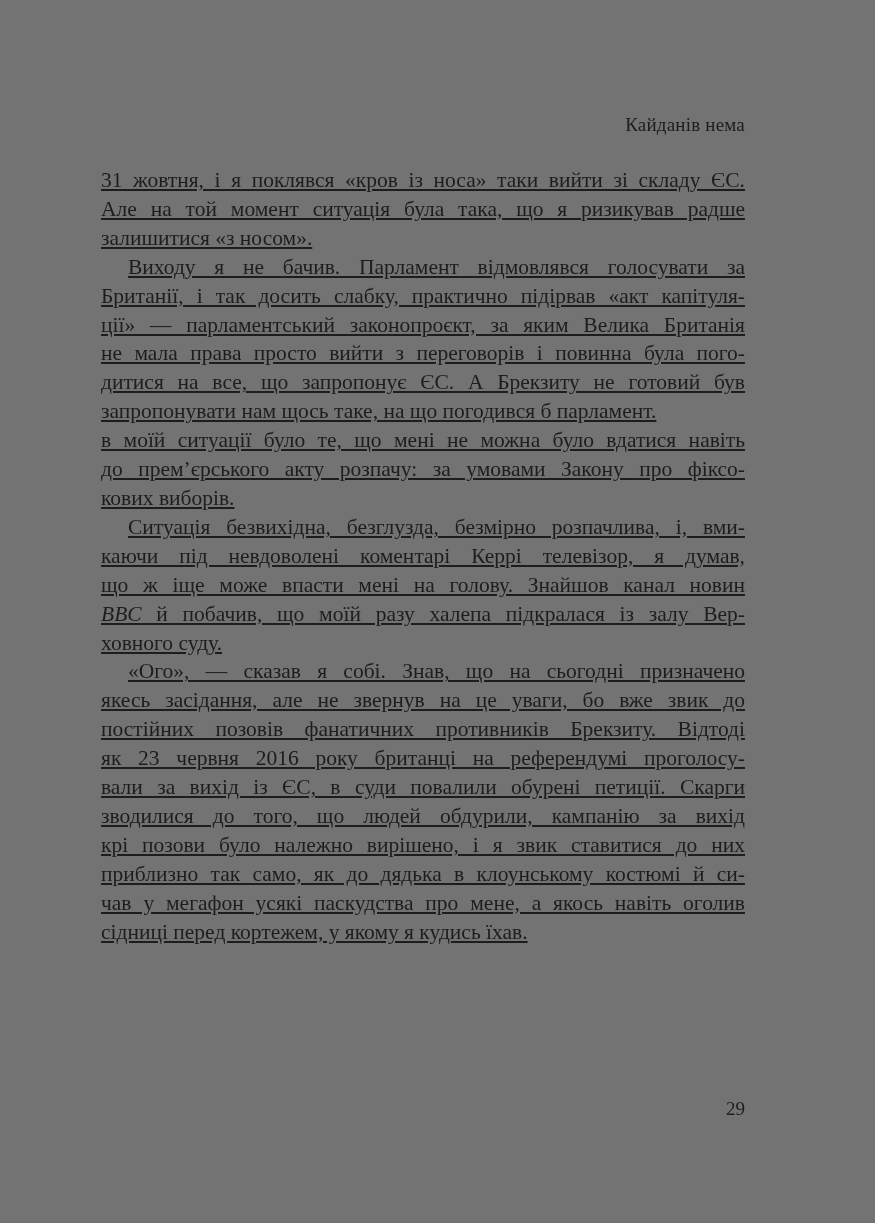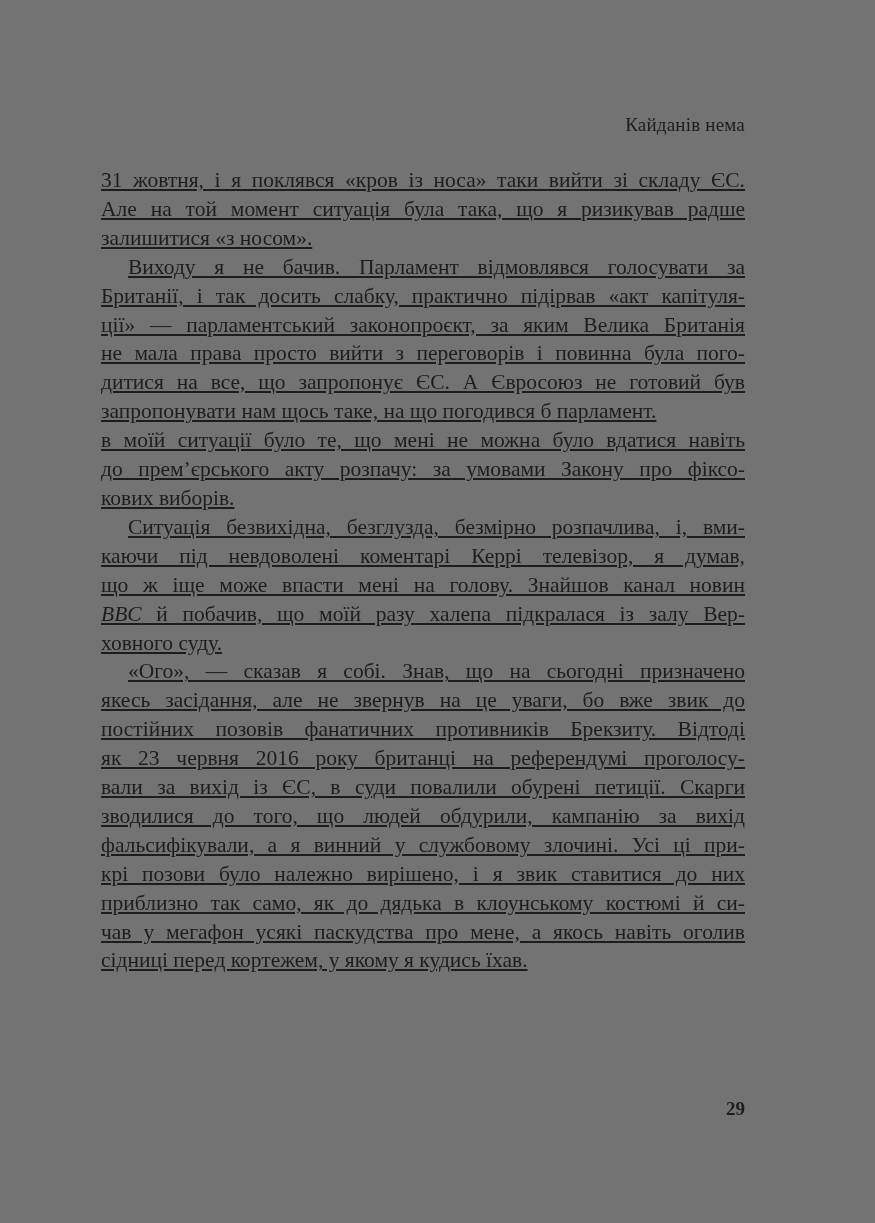--- a/index.html
+++ b/index.html
@@ -48,54 +48,52 @@
   .line i {
     font-style: italic;
   }
   .page-number {
     position: absolute;
     top: 1098px;
     left: 101px;
     width: 644px;
     text-align: right;
     font-size: 19px;
-    font-weight: bold;
   }
 </style>
 </head>
 <body>
 
 <div class="page">
   <div class="running-header">Кайданів нема</div>
 
   <div class="text-block">
       <div class="line just"><span>31 жовтня, і я поклявся «кров із носа» таки вийти зі складу ЄС.</span></div>
       <div class="line just"><span>Але на той момент ситуація була така, що я ризикував радше</span></div>
       <div class="line"><span>залишитися «з носом».</span></div>
       <div class="line just indent"><span>Виходу я не бачив. Парламент відмовлявся голосувати за</span></div>
       <div class="line just"><span>Британії, і так досить слабку, практично підірвав «акт капітуля-</span></div>
       <div class="line just"><span>ції» — парламентський законопроєкт, за яким Велика Британія</span></div>
       <div class="line just"><span>не мала права просто вийти з переговорів і повинна була пого-</span></div>
-      <div class="line just"><span>дитися на все, що запропонує ЄС. А Євросоюз не готовий був</span></div>
+      <div class="line just"><span>дитися на все, що запропонує ЄС. А Брекзиту не готовий був</span></div>
       <div class="line"><span>запропонувати нам щось таке, на що погодився б парламент.</span></div>
       <div class="line just"><span>в моїй ситуації було те, що мені не можна було вдатися навіть</span></div>
       <div class="line just"><span>до прем’єрського акту розпачу: за умовами Закону про фіксо-</span></div>
       <div class="line"><span>кових виборів.</span></div>
       <div class="line just indent"><span>Ситуація безвихідна, безглузда, безмірно розпачлива, і, вми-</span></div>
       <div class="line just"><span>каючи під невдоволені коментарі Керрі телевізор, я думав,</span></div>
       <div class="line just"><span>що ж іще може впасти мені на голову. Знайшов канал новин</span></div>
       <div class="line just"><i>BBC</i><span> й побачив, що моїй разу халепа підкралася із залу Вер-</span></div>
       <div class="line"><span>ховного суду.</span></div>
       <div class="line just indent"><span>«Ого», — сказав я собі. Знав, що на сьогодні призначено</span></div>
       <div class="line just"><span>якесь засідання, але не звернув на це уваги, бо вже звик до</span></div>
       <div class="line just"><span>постійних позовів фанатичних противників Брекзиту. Відтоді</span></div>
       <div class="line just"><span>як 23 червня 2016 року британці на референдумі проголосу-</span></div>
       <div class="line just"><span>вали за вихід із ЄС, в суди повалили обурені петиції. Скарги</span></div>
       <div class="line just"><span>зводилися до того, що людей обдурили, кампанію за вихід</span></div>
-      <div class="line just"><span>фальсифікували, а я винний у службовому злочині. Усі ці при-</span></div>
       <div class="line just"><span>крі позови було належно вирішено, і я звик ставитися до них</span></div>
       <div class="line just"><span>приблизно так само, як до дядька в клоунському костюмі й си-</span></div>
       <div class="line just"><span>чав у мегафон усякі паскудства про мене, а якось навіть оголив</span></div>
       <div class="line"><span>сідниці перед кортежем, у якому я кудись їхав.</span></div>
     </div>
 
   <div class="page-number">29</div>
 </div>
 
 </body></html>

